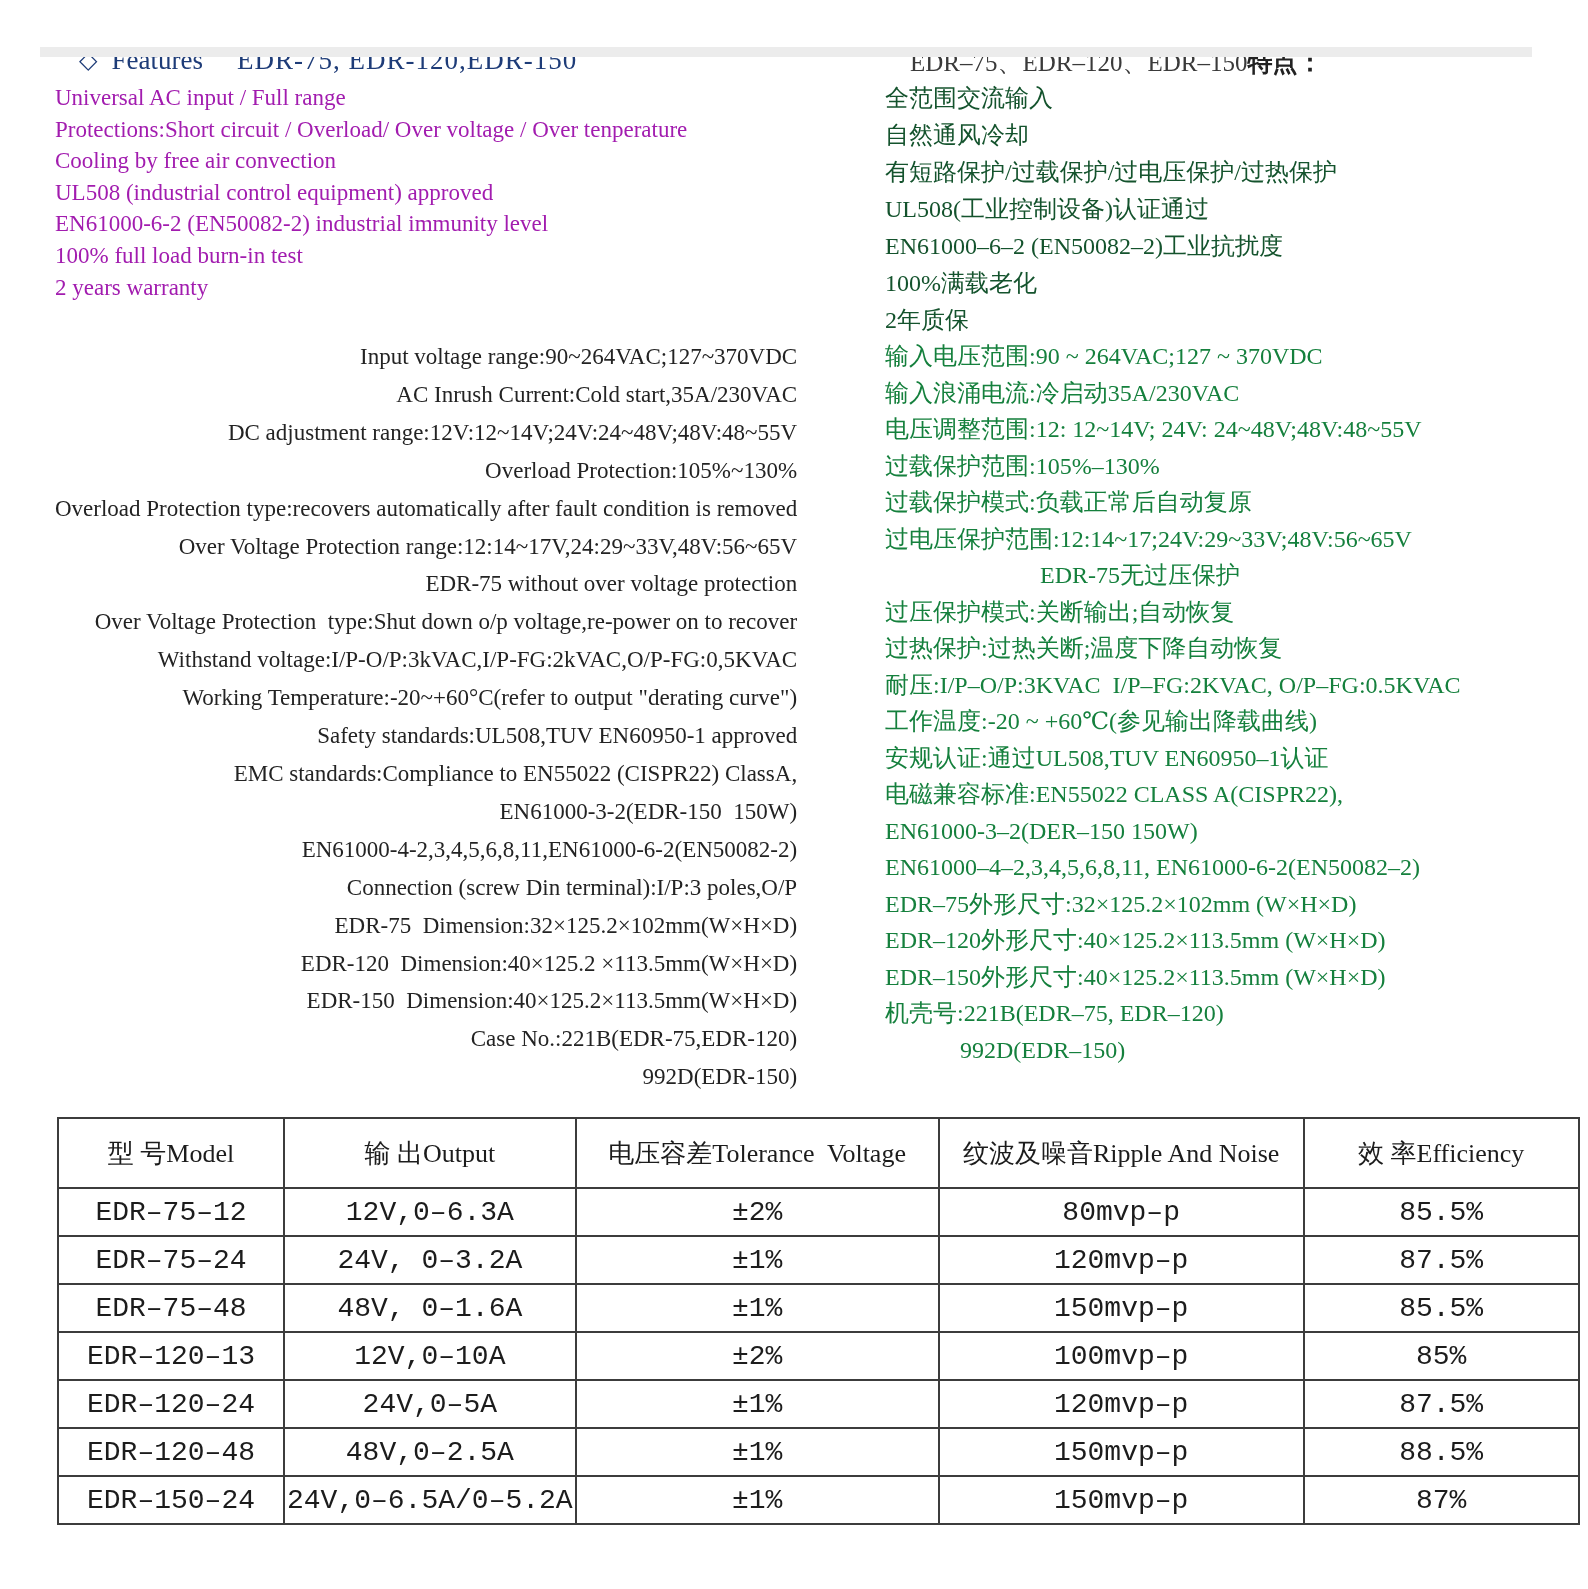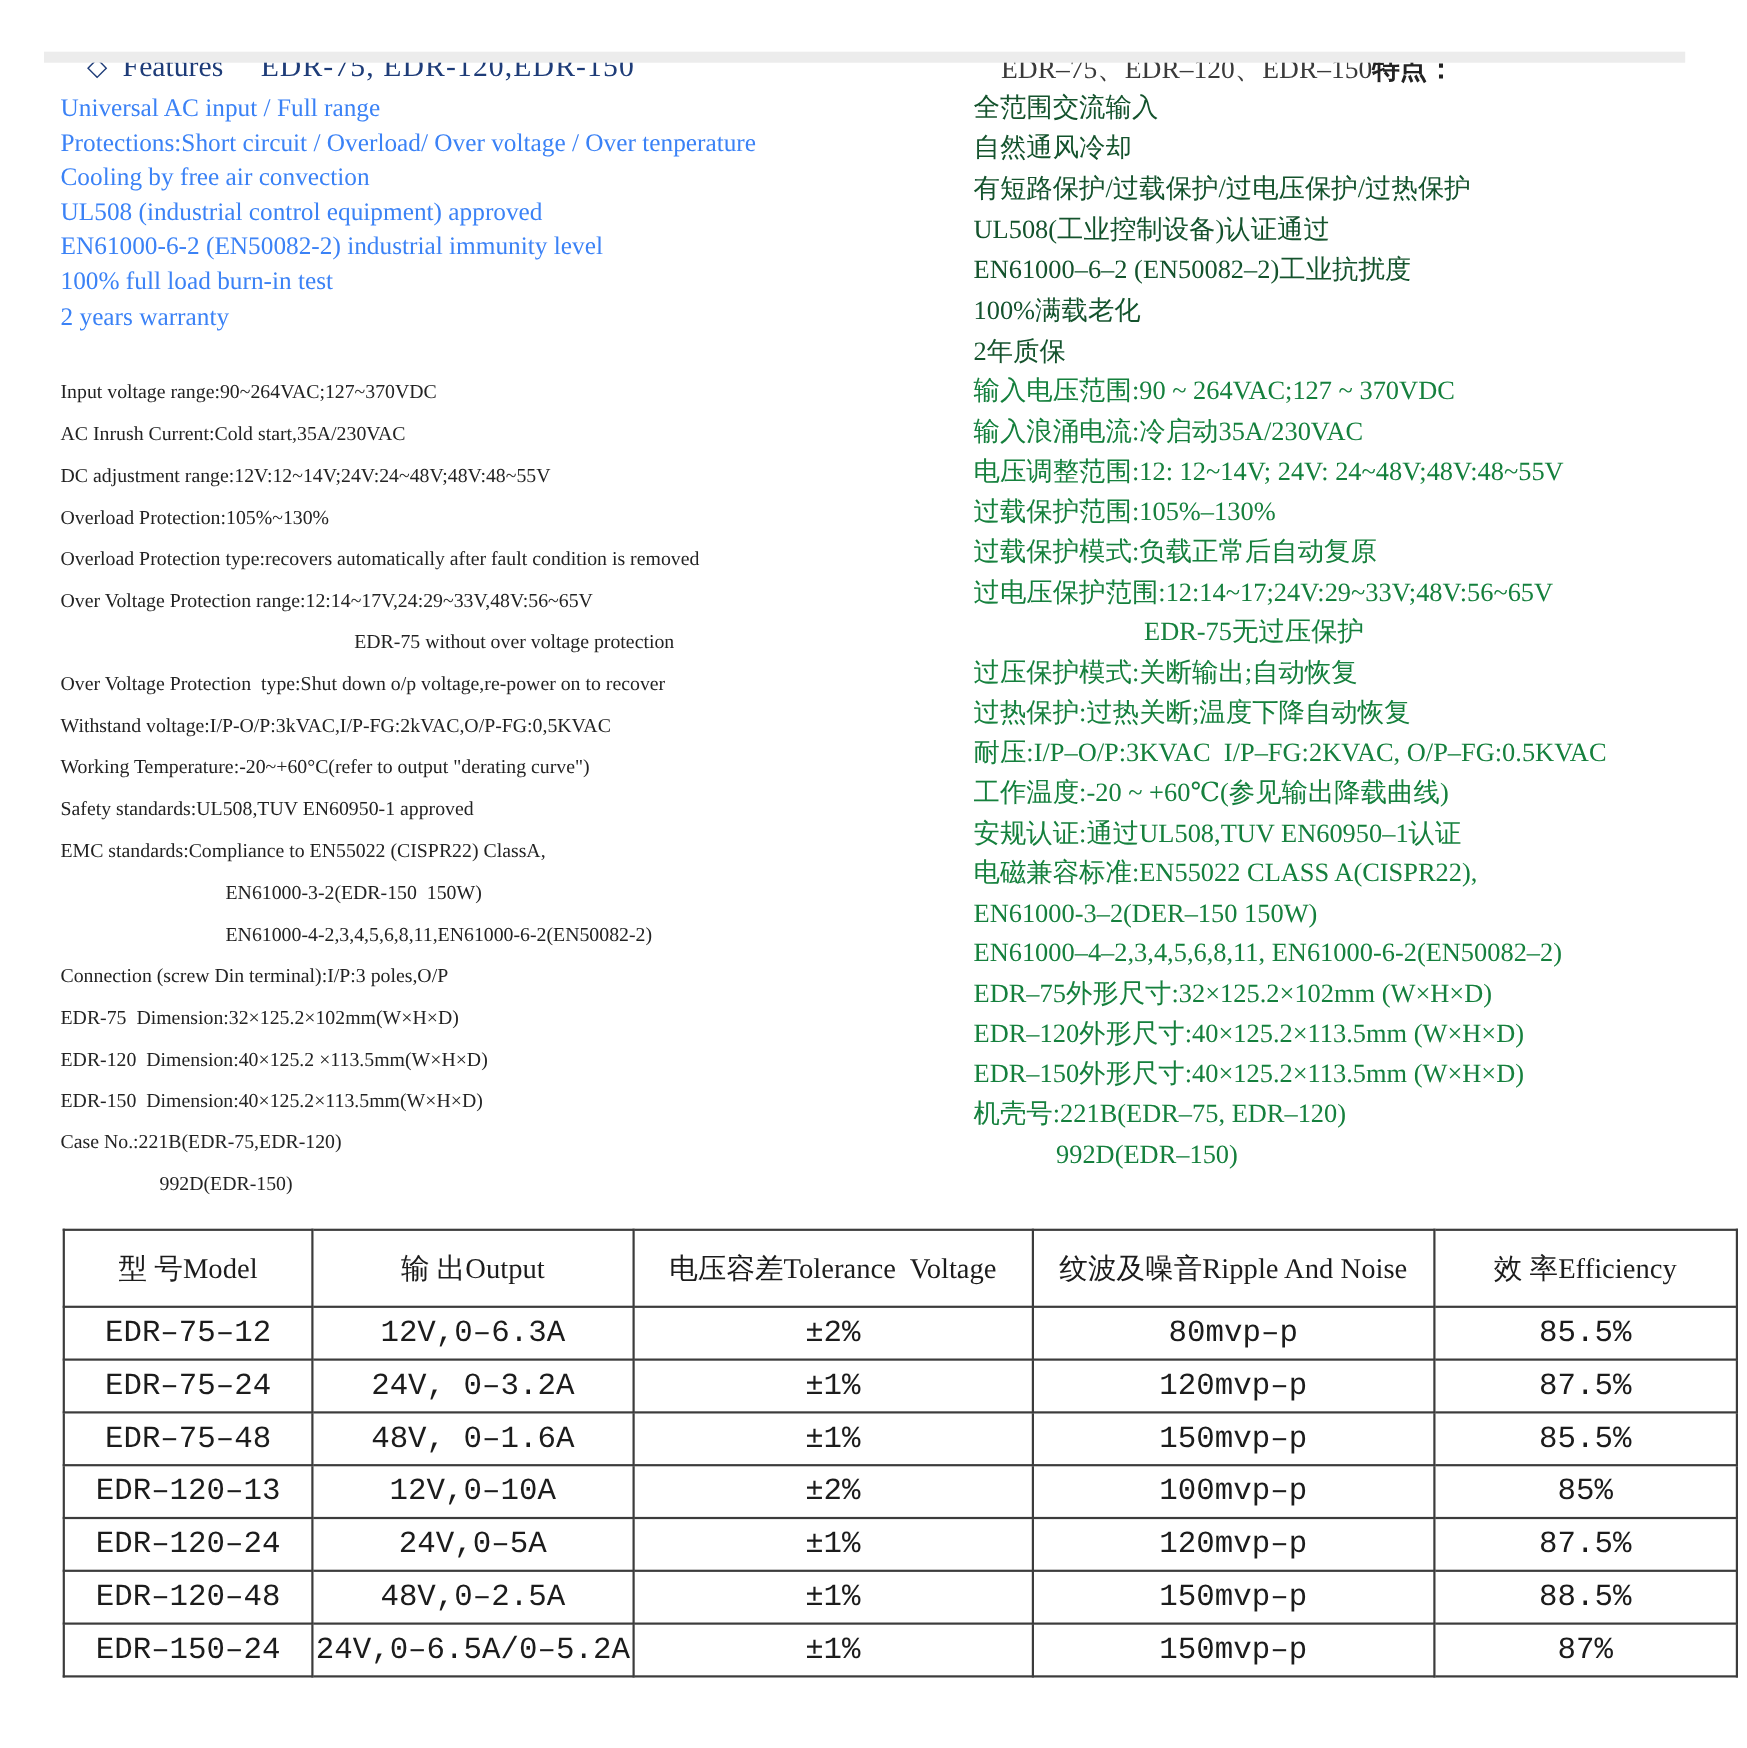--- a/index.html
+++ b/index.html
@@ -20,22 +20,22 @@
     font-size:25px; white-space:pre;
   }
   .hdr-right .suffix { font-weight:bold; color:#222; }
   .rule {
     position:absolute; left:40px; top:47px; width:1492px; height:10px;
     background:#ececec;
   }
   
   .col { position:absolute; white-space:pre; }
   .col .line { white-space:pre; }
-  #left-features  { left:55px;  top:82px;  font-size:23px; line-height:31.6px; color:#3b82f6; }
-  #left-specs     { left:55px;  top:338px; font-size:18px; line-height:37.9px; color:#232323; }
+  #left-features  { left:55px;  top:82px;  font-size:23px; line-height:31.6px; color:#a21caf; }
+  #left-specs     { left:55px;  top:338px; font-size:23px; line-height:37.9px; color:#232323;text-align:right; }
   #right-features { left:885px; top:80px;  font-size:24px; line-height:37px;   color:#14532d; }
   #right-specs    { left:885px; top:338px; font-size:24px; line-height:36.5px; color:#15803d; }
   
   #spec-table {
     position:absolute; left:57px; top:1117px;
     border-collapse:collapse; table-layout:fixed;
   }
   #spec-table th, #spec-table td {
     border:2px solid #3c3c3c; text-align:center; vertical-align:middle;
     font-weight:normal; white-space:pre; overflow:hidden; padding:0 2px;

